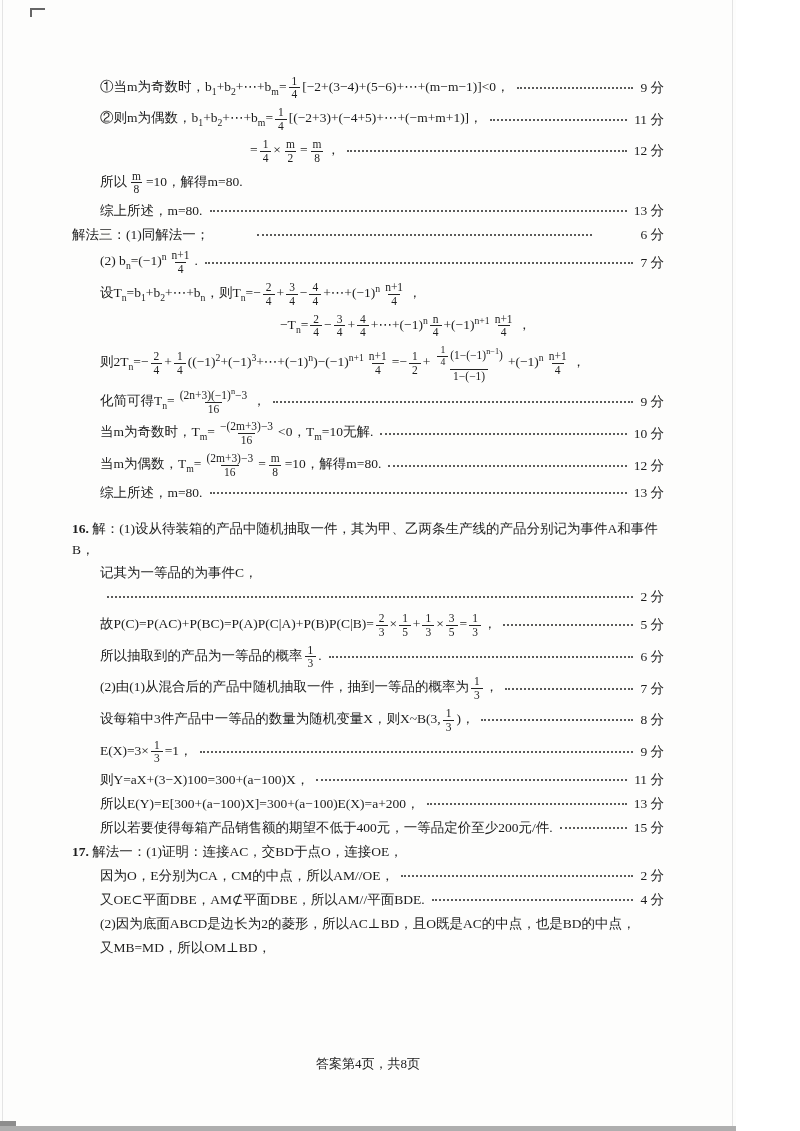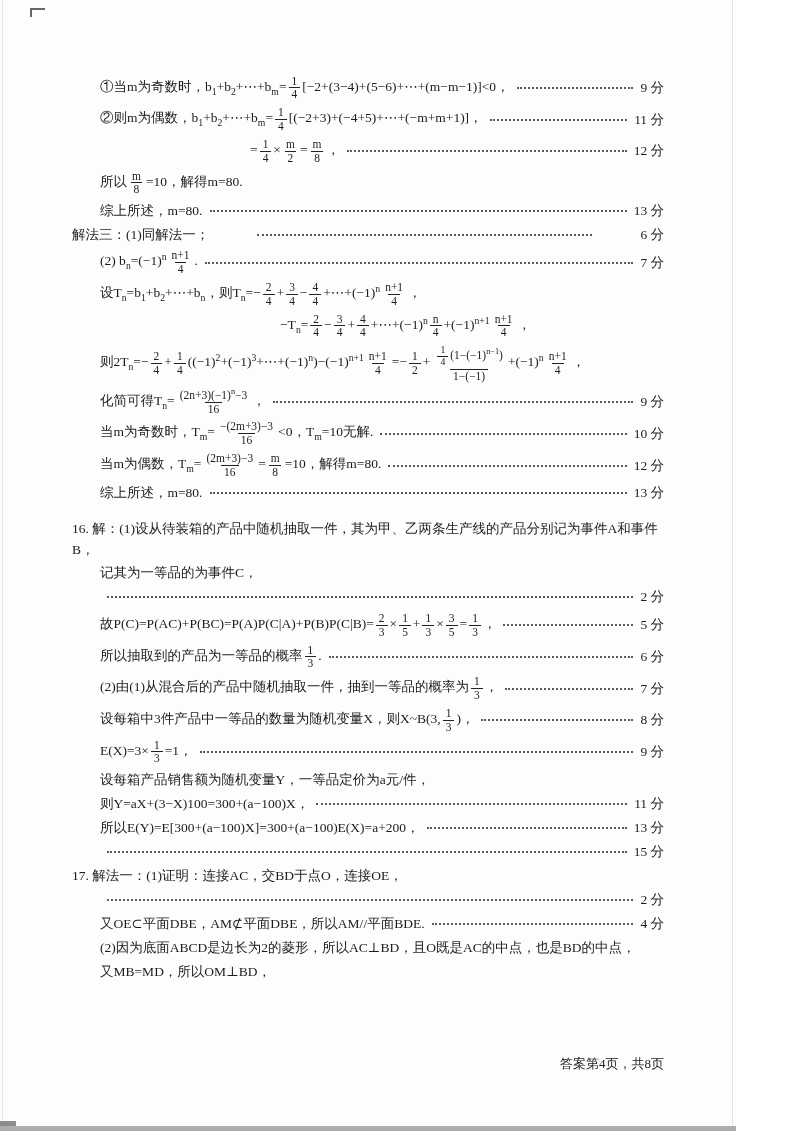--- a/index.html
+++ b/index.html
@@ -20,32 +20,32 @@
   .scan-corner-bl{position:absolute;left:0;bottom:0;width:16px;height:10px;background:#8d8d8d;}
   .reg-mark{position:absolute;left:30px;top:8px;width:13px;height:7px;border-left:2px solid #666;border-top:2px solid #666;}
   .lines{display:flex;flex-direction:column;}
   .line{display:flex;align-items:center;margin:1.5px 0;min-height:21px;}
   .gap-top{margin-top:14px;}
   .indent-0{padding-left:0;gap:41px;}
   .indent-1{padding-left:28px;}
   .indent-2{padding-left:178px;}
   .indent-3{padding-left:208px;}
   .content{line-height:1.5;}
-  .content b{font-weight:normal;}
+  .content b{font-weight:bold;}
   .frac{
     display:inline-flex;flex-direction:column;align-items:center;
     vertical-align:middle;margin:1px 2px;
     font-size:0.85em;line-height:1.12;text-align:center;
   }
   .frac .num{padding:0 3px;}
   .frac .den{padding:0 3px;border-top:1px solid #222;}
   sup,sub{font-size:0.72em;line-height:1;}
   .leader{flex:1;height:0;border-top:2px dotted #5a5a5a;margin:0 7px;min-width:18px;align-self:center;}
   .score{white-space:nowrap;}
-  .footer{margin-top:auto;text-align:right;padding-bottom:58px;font-size:13px;color:#222;}
+  .footer{margin-top:auto;text-align:center;padding-bottom:58px;font-size:13px;color:#222;}
 </style>
 </head>
 <body>
 
 <div class="page">
   <span class="reg-mark"></span>
   <span class="scan-left"></span>
   <span class="scan-right"></span>
 
   <div class="lines">
@@ -248,40 +248,39 @@
       </div>
       <div class="line indent-1">
         <span class="content">E(X)=3×<span class="frac">
             <span class="num">1</span>
             <span class="den">3</span>
           </span>=1，</span>
         <span class="leader"></span>
         <span class="score">9 分</span>
       </div>
       <div class="line indent-1">
-        <span class="content">设每箱产品销售额为随机变量Y，一等品定价为a元/件，</span>
-      </div>
-      <div class="line indent-1">
         <span class="content">则Y=aX+(3−X)100=300+(a−100)X，</span>
         <span class="leader"></span>
         <span class="score">11 分</span>
       </div>
       <div class="line indent-1">
         <span class="content">所以E(Y)=E[300+(a−100)X]=300+(a−100)E(X)=a+200，</span>
         <span class="leader"></span>
         <span class="score">13 分</span>
       </div>
       <div class="line indent-1">
+        <span class="content">所以若要使得每箱产品销售额的期望不低于400元，一等品定价至少200元/件.</span>
         <span class="leader"></span>
         <span class="score">15 分</span>
       </div>
       <div class="line indent-0">
         <span class="content"><b>17. </b>解法一：(1)证明：连接AC，交BD于点O，连接OE，</span>
       </div>
       <div class="line indent-1">
+        <span class="content">因为O，E分别为CA，CM的中点，所以AM//OE，</span>
         <span class="leader"></span>
         <span class="score">2 分</span>
       </div>
       <div class="line indent-1">
         <span class="content">又OE⊂平面DBE，AM⊄平面DBE，所以AM//平面BDE.</span>
         <span class="leader"></span>
         <span class="score">4 分</span>
       </div>
       <div class="line indent-1">
         <span class="content">(2)因为底面ABCD是边长为2的菱形，所以AC⊥BD，且O既是AC的中点，也是BD的中点，</span>

